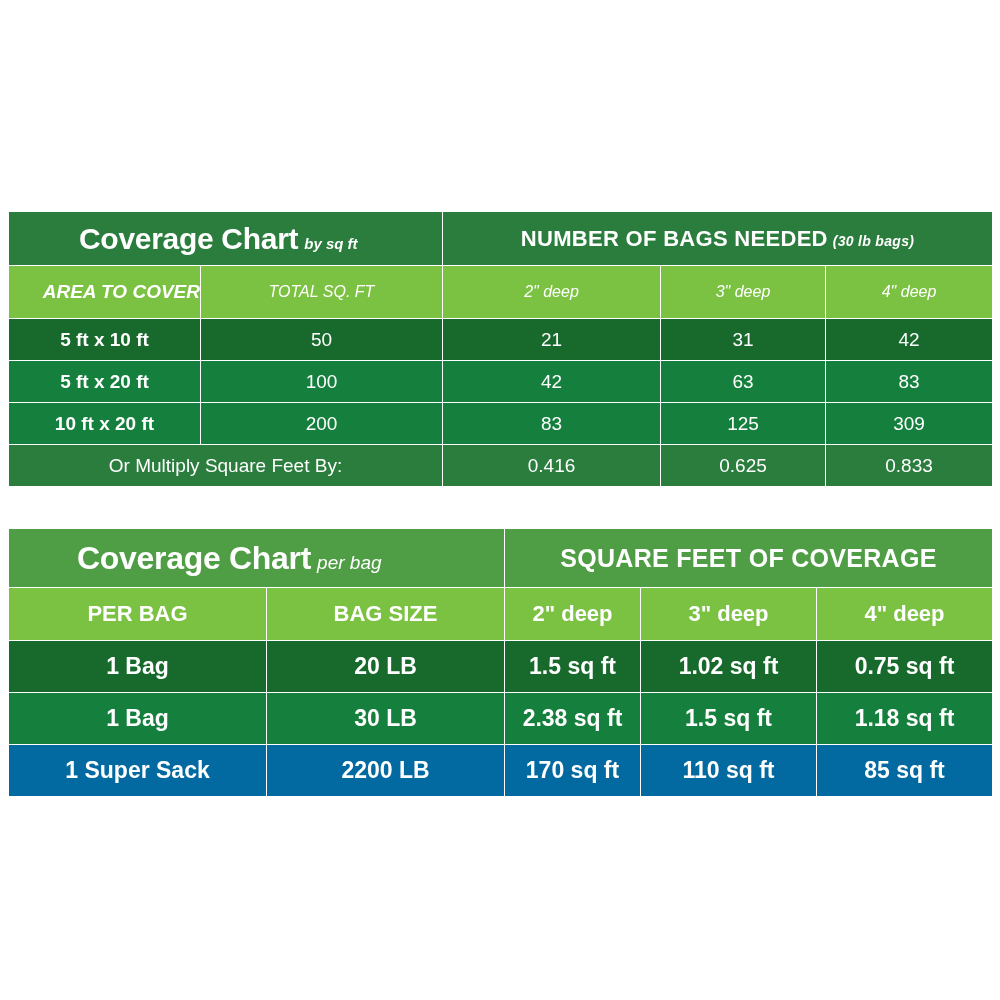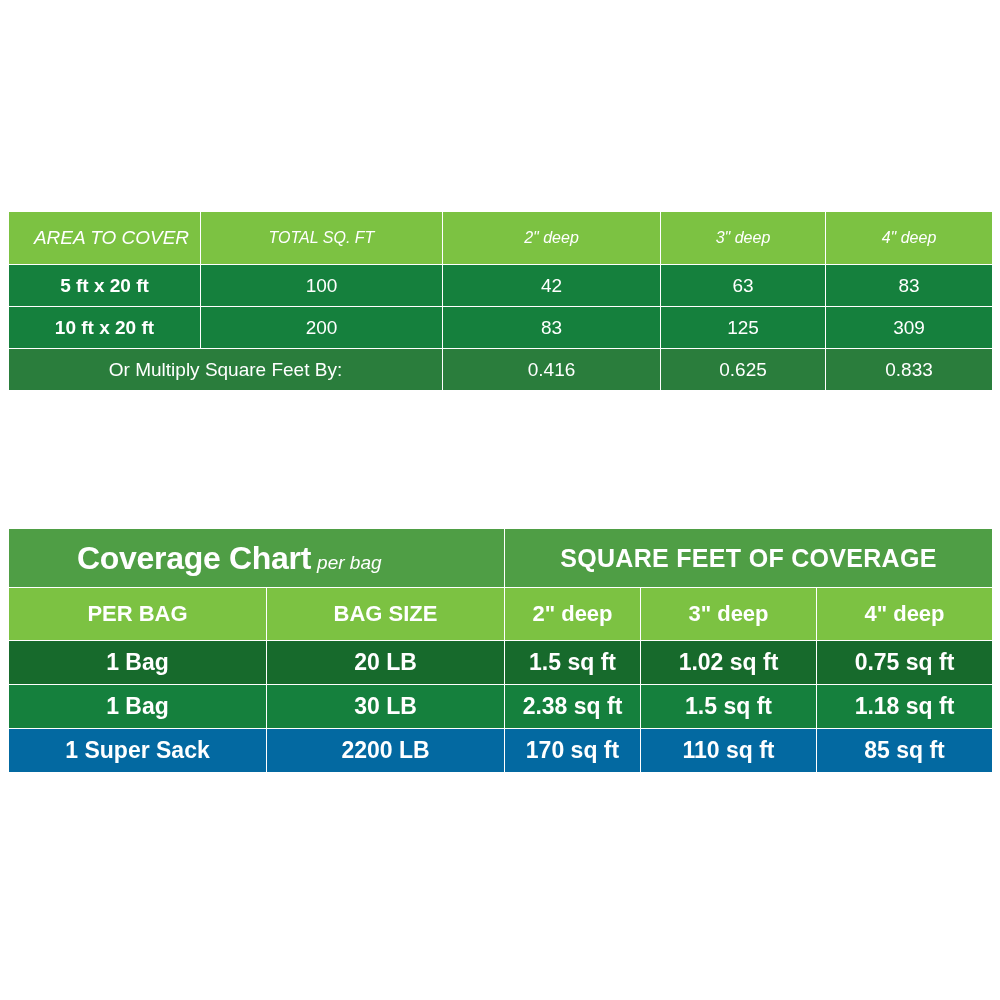--- a/index.html
+++ b/index.html
@@ -87,22 +87,22 @@
   }
 
   
   .t1-h {
     height: 52px;
     font-size: 16px;
     font-style: italic;
   }
   .t1-h.area {
     font-style: italic;
-    font-weight: normal;
-    text-align: center;
+    font-weight: bold;
+    text-align: right;
     padding-left: 14px !important;
     font-size: 19px;
   }
   .t1-row {
     height: 42px;
     font-size: 19px;
   }
   .t1-row .lbl {
     font-weight: bold;
   }
@@ -124,48 +124,63 @@
     font-size: 25px;
     font-weight: bold;
     letter-spacing: 0.3px;
   }
   .t2-h {
     height: 52px;
     font-size: 22px;
     font-weight: bold;
   }
   .t2-row {
-    height: 44px;
+    height: 52px;
     font-size: 23px;
     font-weight: bold;
   }
 </style>
 </head>
 <body>
 
 <div class="page">
 
   <table class="table1">
     <colgroup>
       <col style="width:192px">
       <col style="width:242px">
       <col style="width:218px">
       <col style="width:165px">
       <col style="width:167px">
     </colgroup>
     <tbody>
+      <tr>
+        <td class="g-dark title-cell" colspan="2">
+          <span class="title-main">Coverage Chart</span><span class="title-sub small">by sq ft</span>
+        </td>
+        <td class="g-dark bags-head" colspan="3">
+          <span>NUMBER OF BAGS NEEDED</span><span class="note">(30 lb bags)</span>
+        </td>
+      </tr>
 
       <tr>
         <td class="g-light t1-h area">AREA TO COVER</td>
         <td class="g-light t1-h">TOTAL SQ. FT</td>
         <td class="g-light t1-h">2" deep</td>
         <td class="g-light t1-h">3" deep</td>
         <td class="g-light t1-h">4" deep</td>
       </tr>
 
+      <tr class="t1-row">
+        <td class="g-deep"><span class="lbl">5 ft x 10 ft</span></td>
+        <td class="g-deep">50</td>
+        <td class="g-deep">21</td>
+        <td class="g-deep">31</td>
+        <td class="g-deep">42</td>
+      </tr>
 
       <tr class="t1-row">
         <td class="g-light2"><span class="lbl">5 ft x 20 ft</span></td>
         <td class="g-light2">100</td>
         <td class="g-light2">42</td>
         <td class="g-light2">63</td>
         <td class="g-light2">83</td>
       </tr>
 
 

